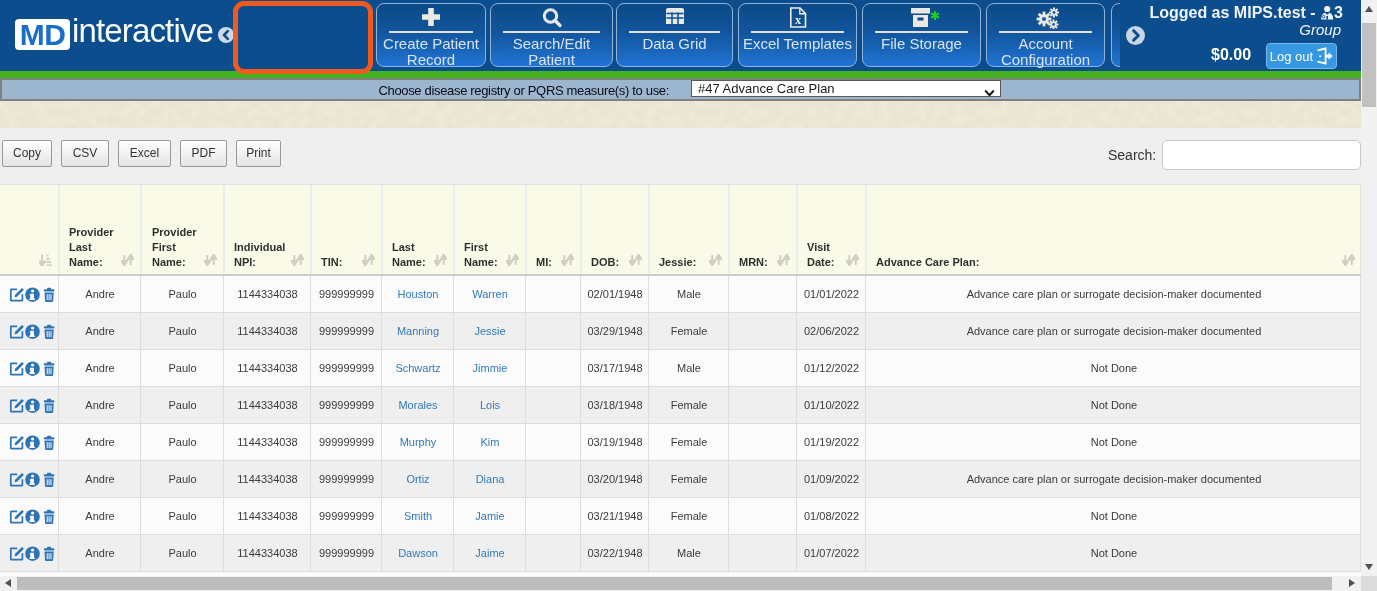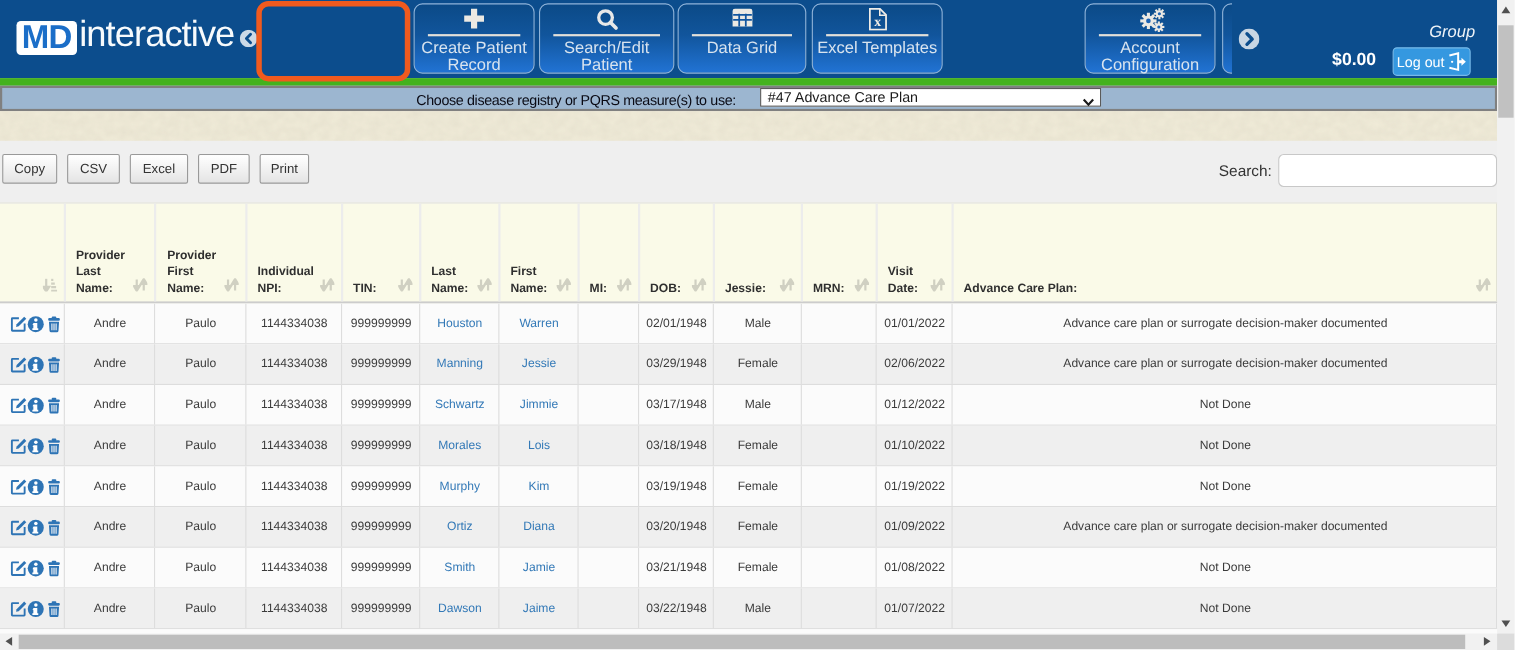--- a/index.html
+++ b/index.html
@@ -127,20 +127,37 @@
   </div>
   <div class="navbtn abs" id="btnExcel">
     <div class="nicon"><svg width="18" height="21" viewBox="0 0 18 21">
           <path d="M1.8 1 H11 L16.5 6.5 V20 H1.8 Z" fill="none" stroke="#f0ede7" stroke-width="1.6"></path>
           <path d="M10.8 1.2 V6.8 H16.3" fill="none" stroke="#f0ede7" stroke-width="1.4"></path>
           <text x="9" y="16.5" font-size="12.5" font-weight="bold" fill="#f0ede7" text-anchor="middle" font-family="Liberation Serif">x</text>
         </svg></div>
     <div class="nline"></div>
     <div class="nlabel">Excel Templates</div>
   </div>
+  <div class="navbtn abs" id="btnFile">
+    <div class="nicon">
+      <svg width="34" height="21" viewBox="0 0 34 21">
+        <rect x="6" y="1" width="19" height="5.5" fill="#ece9e3"></rect>
+        <rect x="8" y="8" width="15" height="12" fill="#ece9e3"></rect>
+        <rect x="12.5" y="10.5" width="6" height="3" fill="#0c4d8d"></rect>
+        <g fill="#19d419">
+            <circle cx="30" cy="8.5" r="1.9"></circle>
+            <rect x="29" y="3.9" width="2" height="9.2" rx="0.9"></rect>
+            <rect x="29" y="3.9" width="2" height="9.2" rx="0.9" transform="rotate(60 30 8.5)"></rect>
+            <rect x="29" y="3.9" width="2" height="9.2" rx="0.9" transform="rotate(-60 30 8.5)"></rect>
+          </g>
+      </svg>
+    </div>
+    <div class="nline"></div>
+    <div class="nlabel">File Storage</div>
+  </div>
   <div class="navbtn abs" id="btnAccount">
     <div class="nicon"><svg width="26" height="22" viewBox="0 0 26 22">
           <defs>
             <g id="gear" fill="#ece9e3">
               <circle r="4.8"></circle>
               <rect x="-1.4" y="-7.4" width="2.8" height="3.4" transform="rotate(0)"></rect>
               <rect x="-1.4" y="-7.4" width="2.8" height="3.4" transform="rotate(45)"></rect>
               <rect x="-1.4" y="-7.4" width="2.8" height="3.4" transform="rotate(90)"></rect>
               <rect x="-1.4" y="-7.4" width="2.8" height="3.4" transform="rotate(135)"></rect>
               <rect x="-1.4" y="-7.4" width="2.8" height="3.4" transform="rotate(180)"></rect>
@@ -155,20 +172,26 @@
           <use href="#gear" transform="translate(20.5,17.5) scale(0.68)"></use>
         </svg></div>
     <div class="nline"></div>
     <div class="nlabel">Account<br>Configuration</div>
   </div>
 
   <div class="abs" id="chevR"><svg width="19" height="19" viewBox="0 0 19 19">
         <circle cx="9.5" cy="9.5" r="9.5" fill="#c8d6e4"></circle>
         <path d="M7.6 4.7 L12.4 9.5 L7.6 14.3" fill="none" stroke="#0c4d8d" stroke-width="3" stroke-linecap="round" stroke-linejoin="round"></path>
       </svg></div>
+  <div class="abs" id="loggedas">Logged as MIPS.test - <svg width="14" height="15" viewBox="0 0 14 15" style="vertical-align:-2px">
+        <circle cx="7.2" cy="4" r="3.1" fill="#f0f4f8"></circle>
+        <path d="M1.2 14.5 q0.1-5.6 3.6-6.7 l2.4 2 2.4-2 q3.5 1.1 3.6 6.7 Z" fill="#f0f4f8"></path>
+        <circle cx="3.7" cy="11.7" r="1.25" fill="none" stroke="#0c4d8d" stroke-width="0.9"></circle>
+        <rect x="6.4" y="11" width="1.6" height="3.5" fill="#0c4d8d"></rect>
+      </svg>3</div>
   <div class="abs" id="groupline">Group</div>
   <div class="abs" id="dollar">$0.00</div>
   <div class="abs" id="logout">
       <span>Log out</span>
       <svg width="17" height="18" viewBox="0 0 17 18">
         <g stroke="#fff" stroke-width="1.8" fill="none">
           <path d="M1.6 3.4 L9.6 1.5 V16.5 L1.6 14.6"></path>
         </g>
         <circle cx="4.1" cy="9.2" r="1.05" fill="#fff"></circle>
         <path d="M9.2 7.7 h3.4 V5.4 L16.6 9.1 L12.6 12.8 V10.5 H9.2 Z" fill="#fff"></path>

